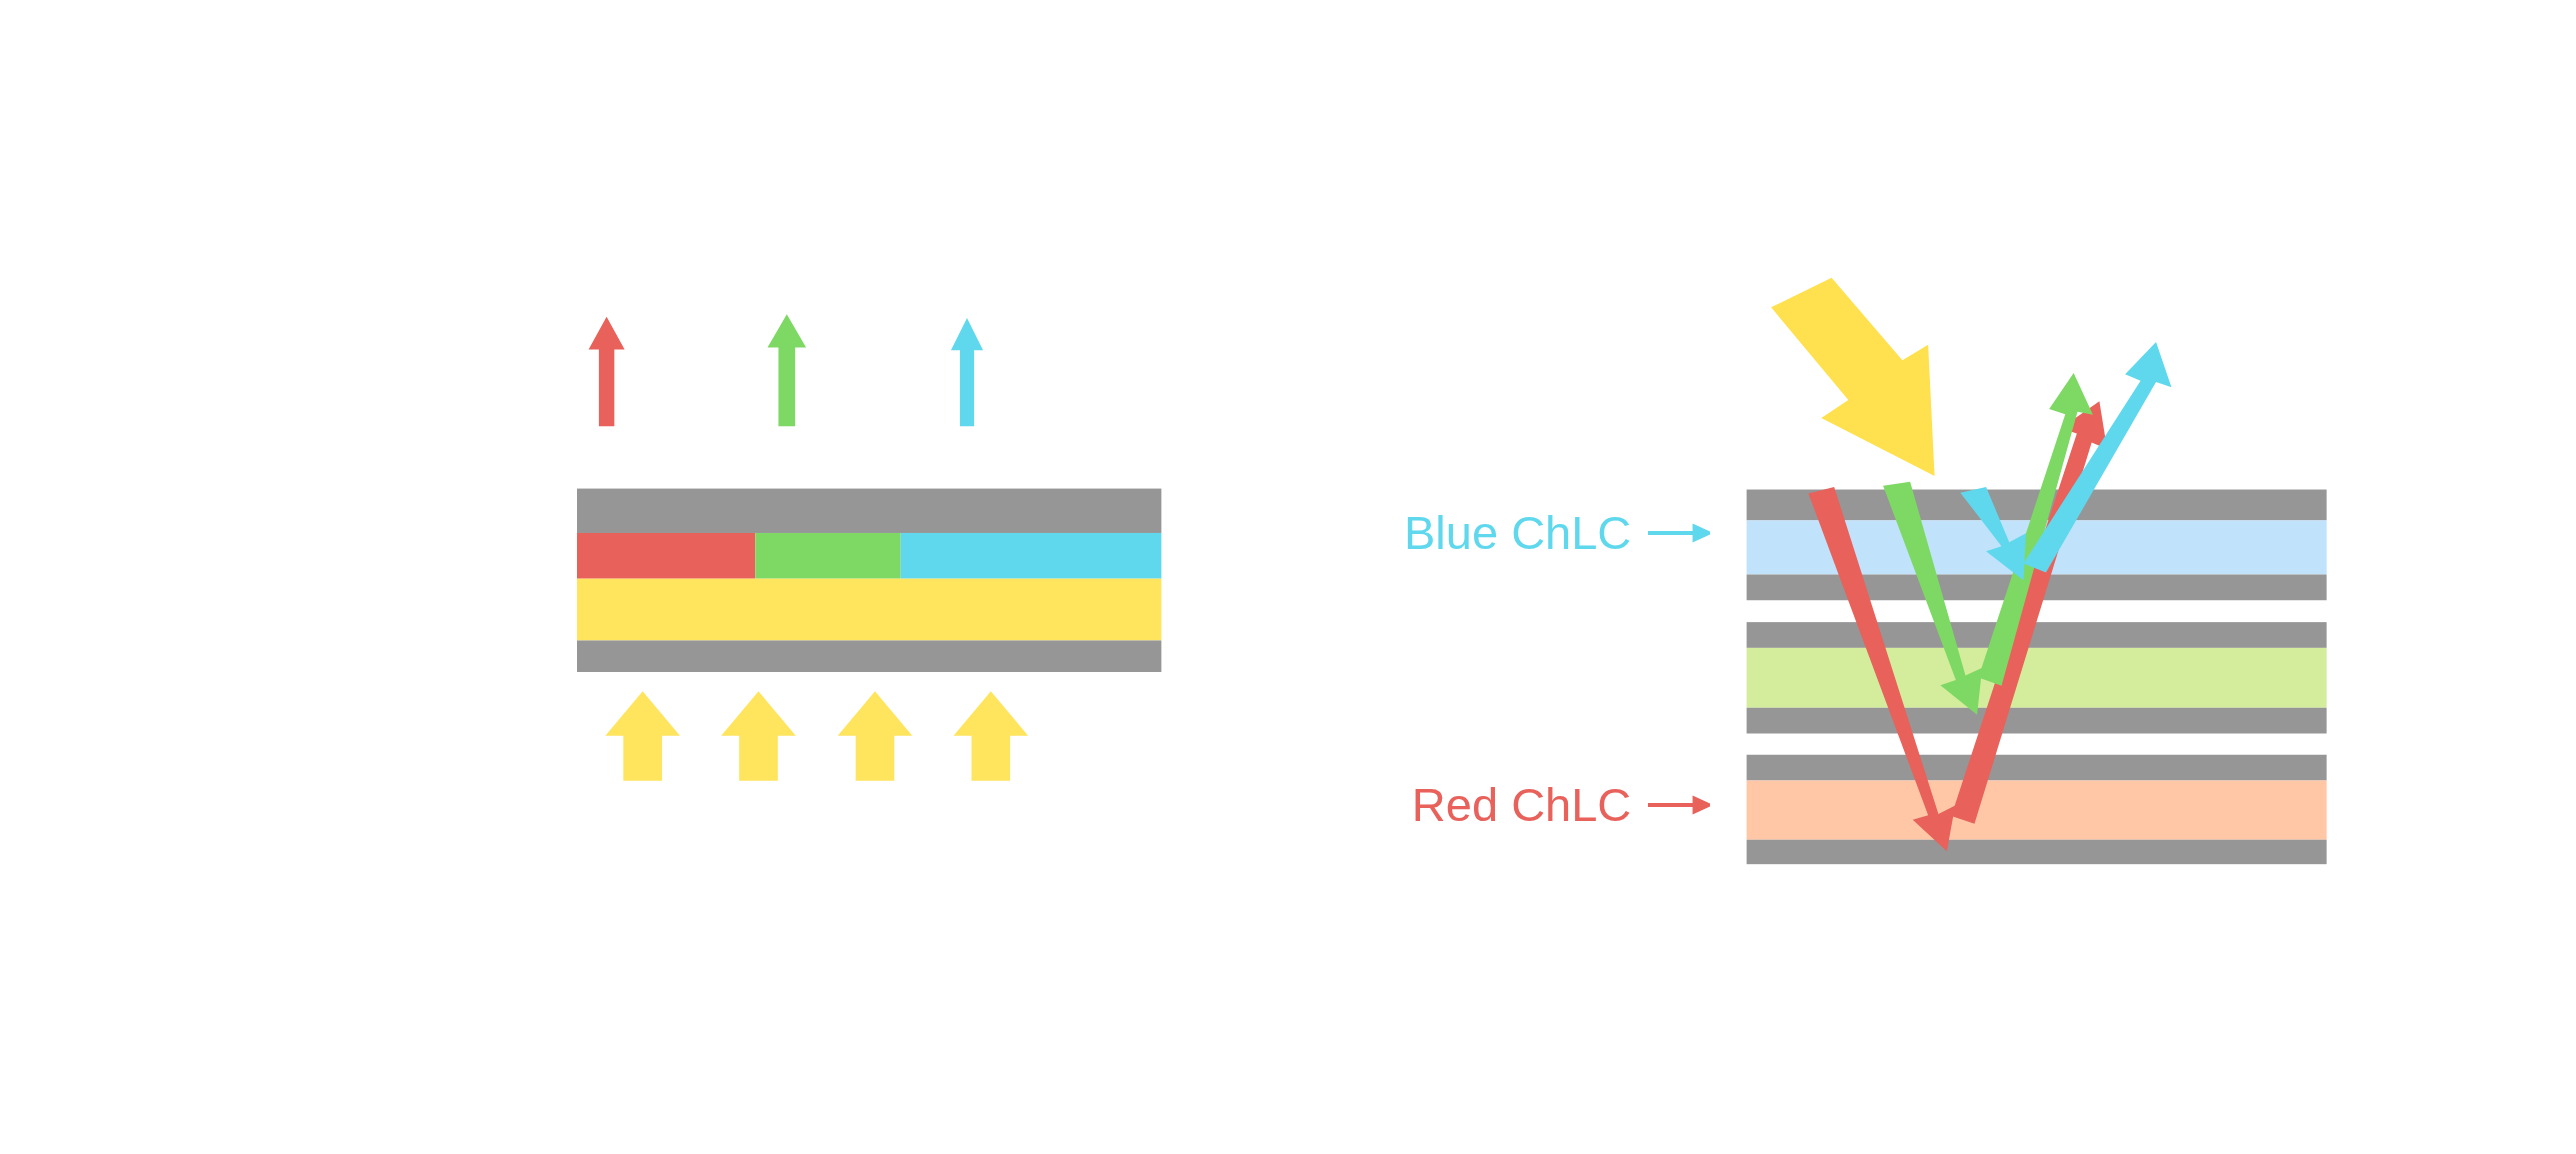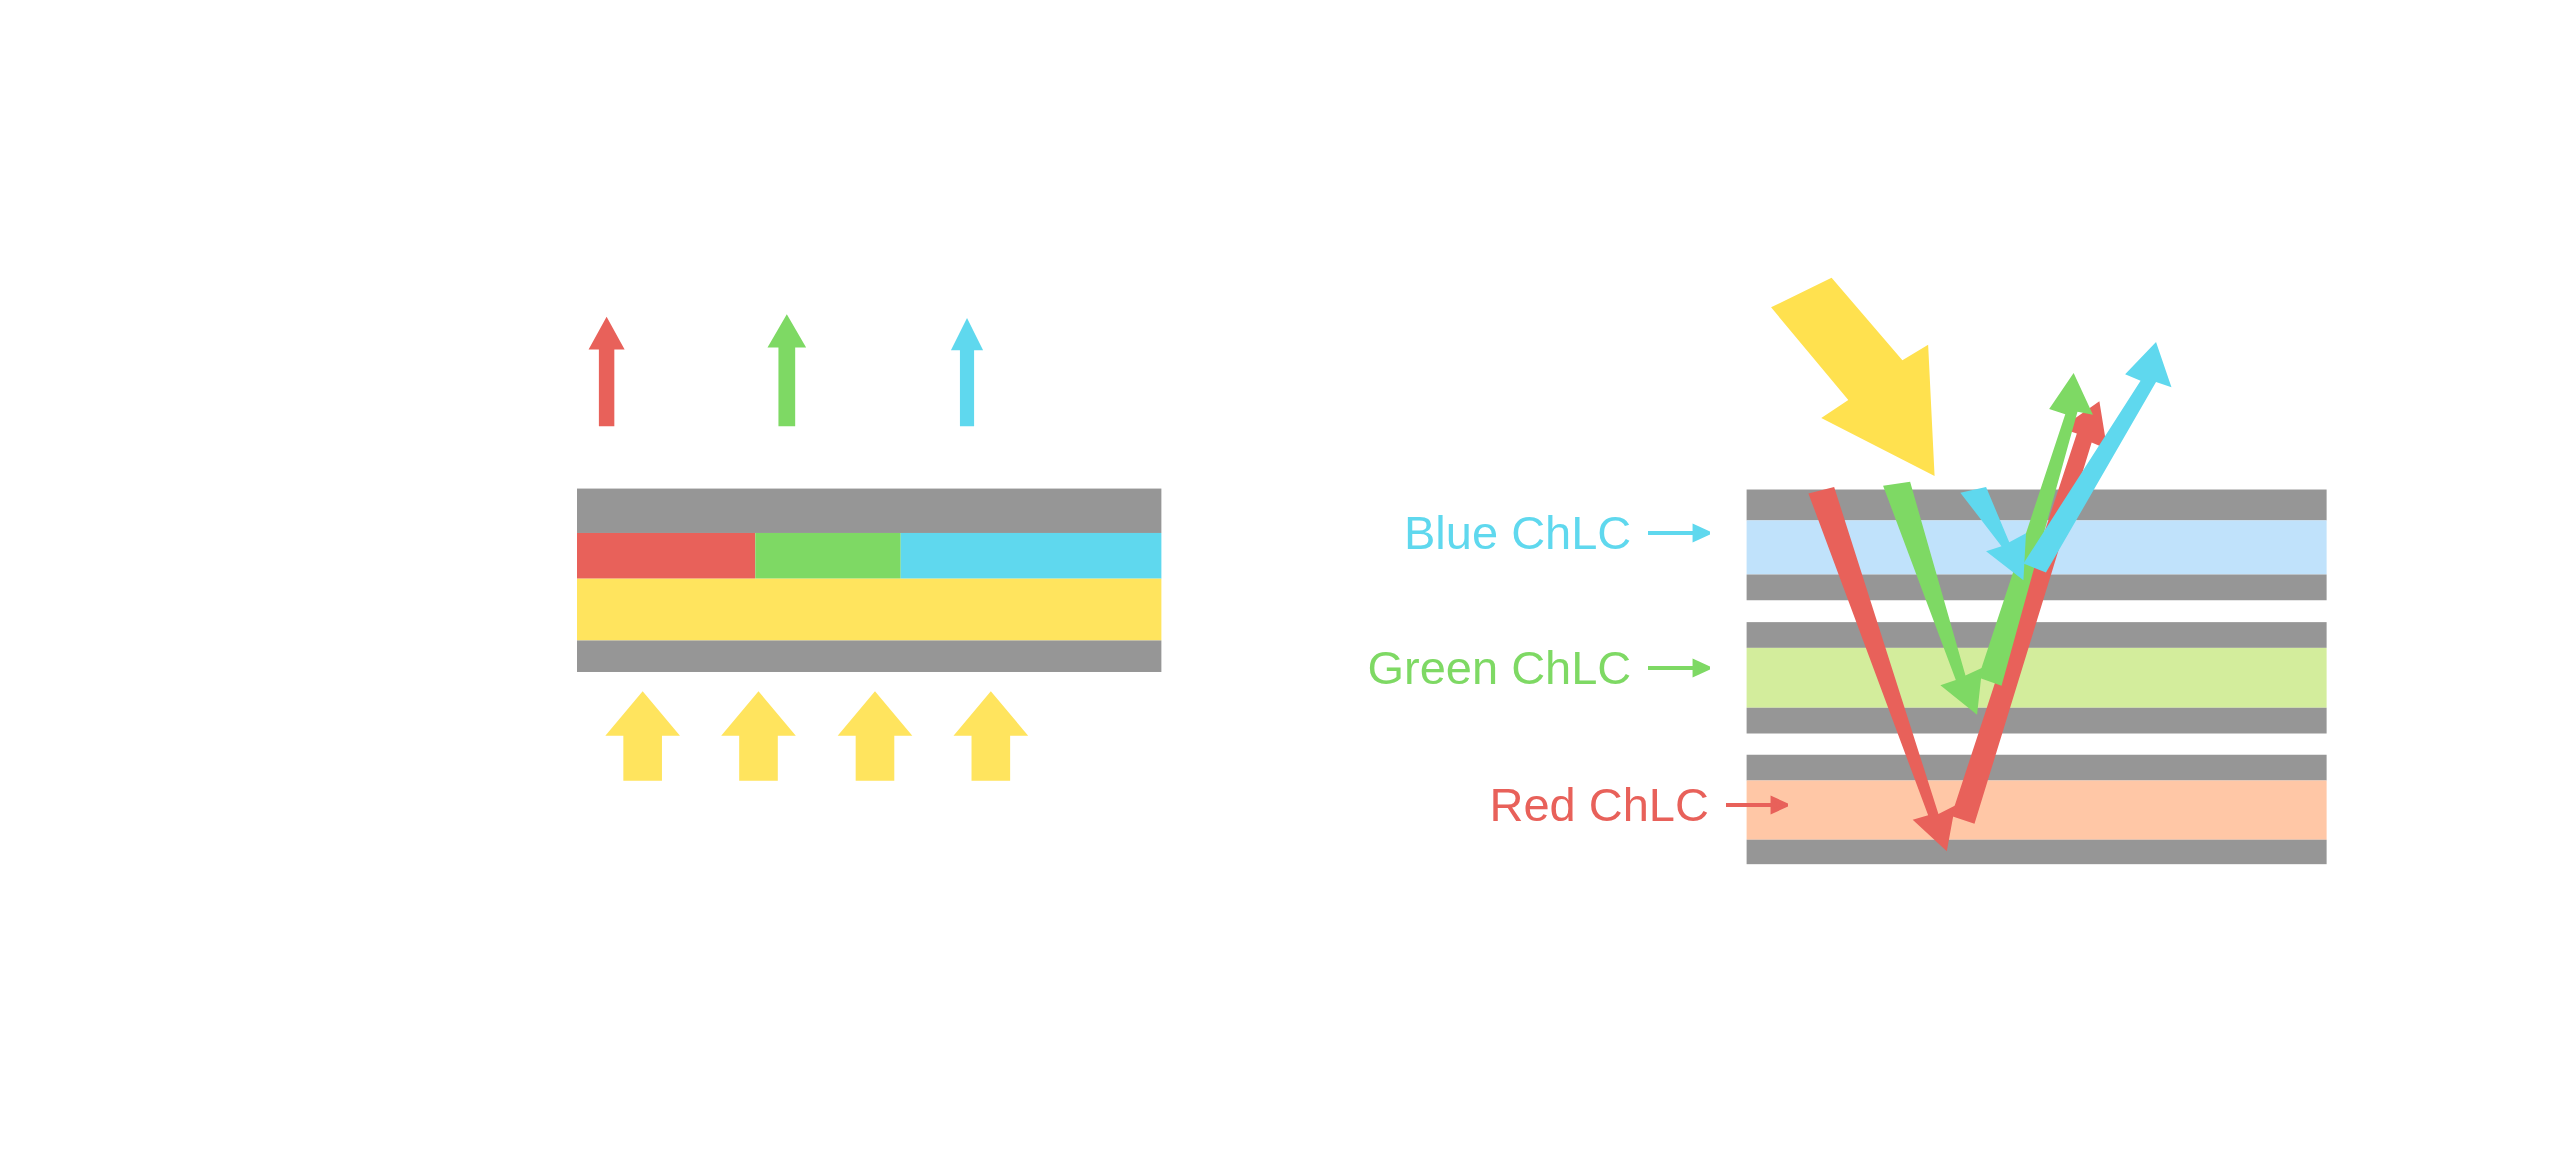--- a/index.html
+++ b/index.html
@@ -135,30 +135,22 @@
 
   <div class="lbl-row" style="left:1427px; top:509px; width:283px; justify-content:flex-end;">
     <span class="lbl-text" style="color:#5fd8ee;">Blue ChLC</span>
     <span class="lbl-arrow" style="color:#5fd8ee;">
       <svg width="62" height="26" viewBox="0 0 96 40" xmlns="http://www.w3.org/2000/svg">
         <path d="M 0 20 L 78 20 M 72 10 L 94 20 L 72 30 Z" stroke="#5fd8ee" stroke-width="6" fill="#5fd8ee"></path>
       </svg>
     </span>
   </div>
 
-  <div class="lbl-row" style="left:1378px; top:644px; width:332px; justify-content:flex-end;">
-    <span class="lbl-text" style="color:#7ed964;">Green ChLC</span>
-    <span class="lbl-arrow" style="color:#7ed964;">
-      <svg width="62" height="26" viewBox="0 0 96 40" xmlns="http://www.w3.org/2000/svg">
-        <path d="M 0 20 L 78 20 M 72 10 L 94 20 L 72 30 Z" stroke="#7ed964" stroke-width="6" fill="#7ed964"></path>
-      </svg>
-    </span>
-  </div>
 
-  <div class="lbl-row" style="left:1497px; top:781px; width:283px; justify-content:center;">
+  <div class="lbl-row" style="left:1427px; top:781px; width:283px; justify-content:flex-end;">
     <span class="lbl-text" style="color:#e8615a;">Red ChLC</span>
     <span class="lbl-arrow" style="color:#e8615a;">
       <svg width="62" height="26" viewBox="0 0 96 40" xmlns="http://www.w3.org/2000/svg">
         <path d="M 0 20 L 78 20 M 72 10 L 94 20 L 72 30 Z" stroke="#e8615a" stroke-width="6" fill="#e8615a"></path>
       </svg>
     </span>
   </div>
 
 </div>
 

